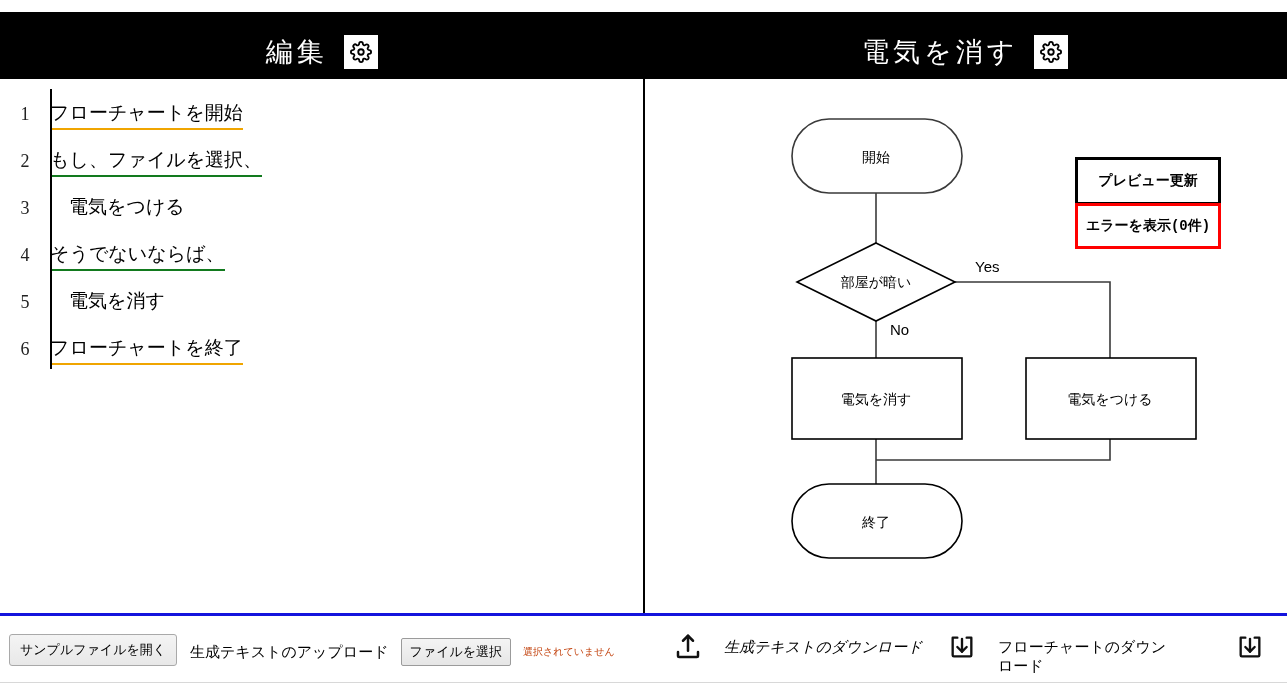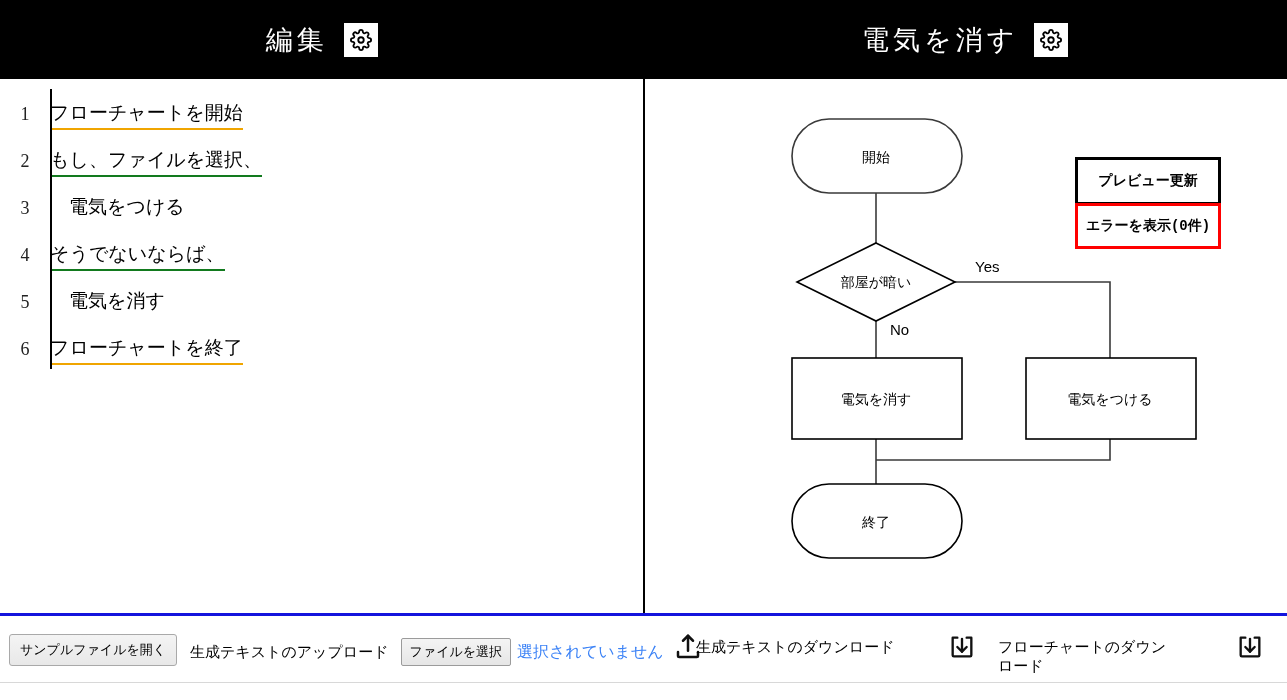--- a/index.html
+++ b/index.html
@@ -5,21 +5,21 @@
   * { box-sizing: border-box; margin: 0; padding: 0; }
   html, body {
     width: 1287px; height: 700px;
     font-family: "Liberation Sans", "DejaVu Sans", sans-serif;
     background: #ffffff; overflow: hidden;
   }
   #app { position: relative; width: 1287px; height: 700px; }
 
   
   .header {
-    position: absolute; top: 0; left: 0;
+    position: absolute; top: 12px; left: 0;
     width: 1287px; height: 79px;
     background: #000000;
     display: flex;
   }
   .header-half {
     width: 50%; height: 100%;
     display: flex; align-items: center; justify-content: center;
     gap: 16px;
   }
   .header-title {
@@ -120,21 +120,21 @@
   }
   .file-btn {
     font-size: 13px; color: #000000;
     background: linear-gradient(#f4f4f4, #e6e6e6);
     border: 1px solid #9b9b9b;
     border-radius: 2px;
     padding: 4px 8px;
     cursor: pointer;
   }
   .tb-label { font-size: 15px; color: #000000; }
-  .tb-sub { font-size: 16px; color: #3b82f6; margin-left: 6px; }
+  .tb-sub { font-size: 10px; color: #c2410c; margin-left: 12px; }
   .tb-icon { display: flex; align-items: center; cursor: pointer; }
   .tb-icon svg { display: block; }
   .divider-bottom {
     position: absolute; top: 682px; left: 0;
     width: 1287px; height: 1px; background: #d8d8d8;
   }
 </style>
 </head>
 <body>
 
@@ -257,21 +257,21 @@
     <div class="tb-item" style="left:673px; top:16px;">
       <span class="tb-icon">
         <svg width="30" height="30" viewBox="0 0 24 24" fill="none" stroke="#111" stroke-width="2" stroke-linecap="round" stroke-linejoin="round">
           <path d="M4 16v3a1 1 0 0 0 1 1h14a1 1 0 0 0 1-1v-3"></path>
           <polyline points="8 7 12 3 16 7"></polyline>
           <line x1="12" y1="3" x2="12" y2="15"></line>
         </svg>
       </span>
     </div>
 
-    <div class="tb-item" style="left:696px; top:22px;">
+    <div class="tb-item" style="left:724px; top:22px;font-style:italic;">
       <span class="tb-label">生成テキストのダウンロード</span>
     </div>
 
     <div class="tb-item" style="left:948px; top:17px;">
       <span class="tb-icon">
         <svg width="28" height="28" viewBox="0 0 24 24" fill="none" stroke="#111" stroke-width="2" stroke-linecap="round" stroke-linejoin="round">
           <path d="M4 4h4M16 4h4a0 0 0 0 1 0 0v15a1 1 0 0 1-1 1H5a1 1 0 0 1-1-1V4"></path>
           <polyline points="8 12 12 16 16 12"></polyline>
           <line x1="12" y1="5" x2="12" y2="16"></line>
         </svg>

